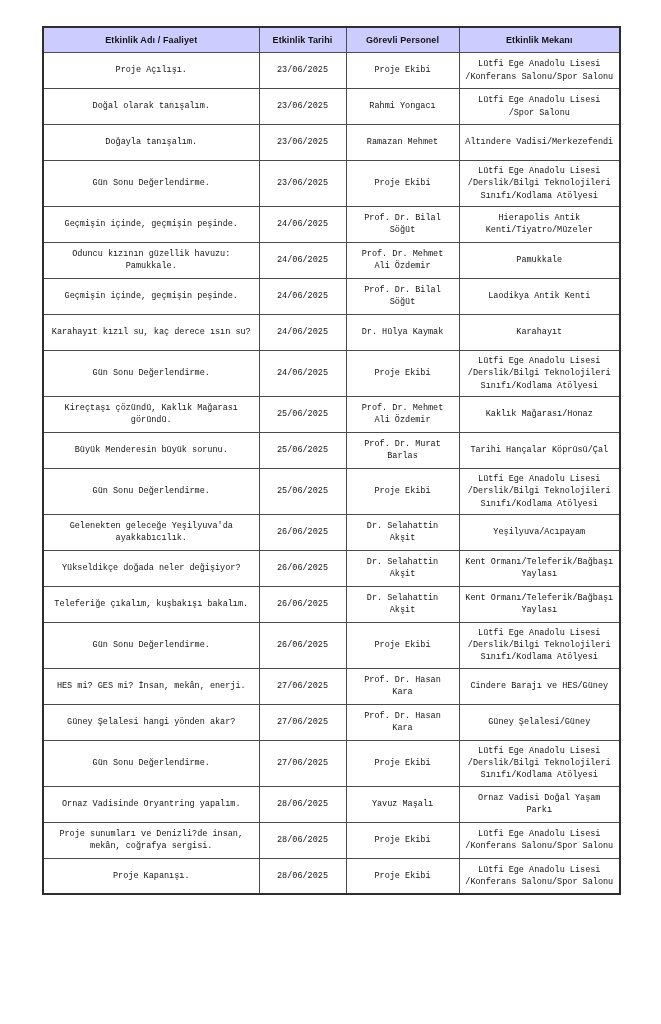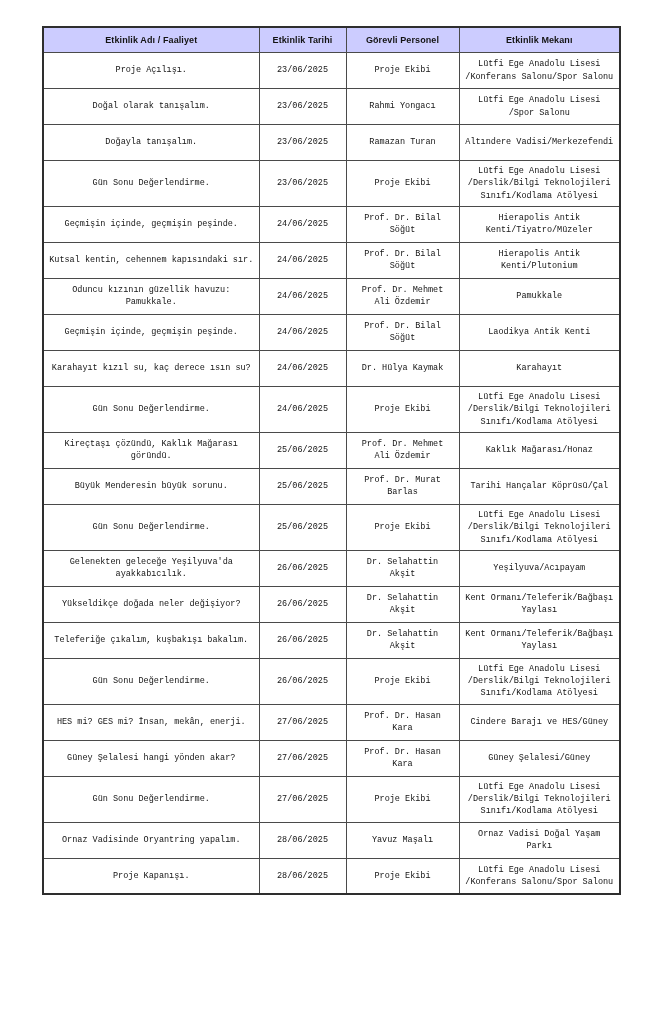--- a/index.html
+++ b/index.html
@@ -86,40 +86,34 @@
           </tr>
           <tr>
             <td>Doğal olarak tanışalım.</td>
             <td>23/06/2025</td>
             <td>Rahmi Yongacı</td>
             <td>Lütfi Ege Anadolu Lisesi /Spor Salonu</td>
           </tr>
           <tr>
             <td>Doğayla tanışalım.</td>
             <td>23/06/2025</td>
-            <td>Ramazan Turan</td>
+            <td>Ramazan Mehmet</td>
             <td>Altındere Vadisi/Merkezefendi</td>
           </tr>
           <tr>
             <td>Gün Sonu Değerlendirme.</td>
             <td>23/06/2025</td>
             <td>Proje Ekibi</td>
             <td>Lütfi Ege Anadolu Lisesi /Derslik/Bilgi Teknolojileri Sınıfı/Kodlama Atölyesi</td>
           </tr>
           <tr>
             <td>Geçmişin içinde, geçmişin peşinde.</td>
             <td>24/06/2025</td>
             <td>Prof. Dr. Bilal Söğüt</td>
             <td>Hierapolis Antik Kenti/Tiyatro/Müzeler</td>
-          </tr>
-          <tr>
-            <td>Kutsal kentin, cehennem kapısındaki sır.</td>
-            <td>24/06/2025</td>
-            <td>Prof. Dr. Bilal Söğüt</td>
-            <td>Hierapolis Antik Kenti/Plutonium</td>
           </tr>
           <tr>
             <td>Oduncu kızının güzellik havuzu: Pamukkale.</td>
             <td>24/06/2025</td>
             <td>Prof. Dr. Mehmet Ali Özdemir</td>
             <td>Pamukkale</td>
           </tr>
           <tr>
             <td>Geçmişin içinde, geçmişin peşinde.</td>
             <td>24/06/2025</td>
@@ -196,20 +190,26 @@
             <td>Gün Sonu Değerlendirme.</td>
             <td>27/06/2025</td>
             <td>Proje Ekibi</td>
             <td>Lütfi Ege Anadolu Lisesi /Derslik/Bilgi Teknolojileri Sınıfı/Kodlama Atölyesi</td>
           </tr>
           <tr>
             <td>Ornaz Vadisinde Oryantring yapalım.</td>
             <td>28/06/2025</td>
             <td>Yavuz Maşalı</td>
             <td>Ornaz Vadisi Doğal Yaşam Parkı</td>
+          </tr>
+          <tr>
+            <td>Proje sunumları ve Denizli?de insan, mekân, coğrafya sergisi.</td>
+            <td>28/06/2025</td>
+            <td>Proje Ekibi</td>
+            <td>Lütfi Ege Anadolu Lisesi /Konferans Salonu/Spor Salonu</td>
           </tr>
           <tr>
             <td>Proje Kapanışı.</td>
             <td>28/06/2025</td>
             <td>Proje Ekibi</td>
             <td>Lütfi Ege Anadolu Lisesi /Konferans Salonu/Spor Salonu</td>
           </tr>
         </tbody>
     </table>
   </div>

